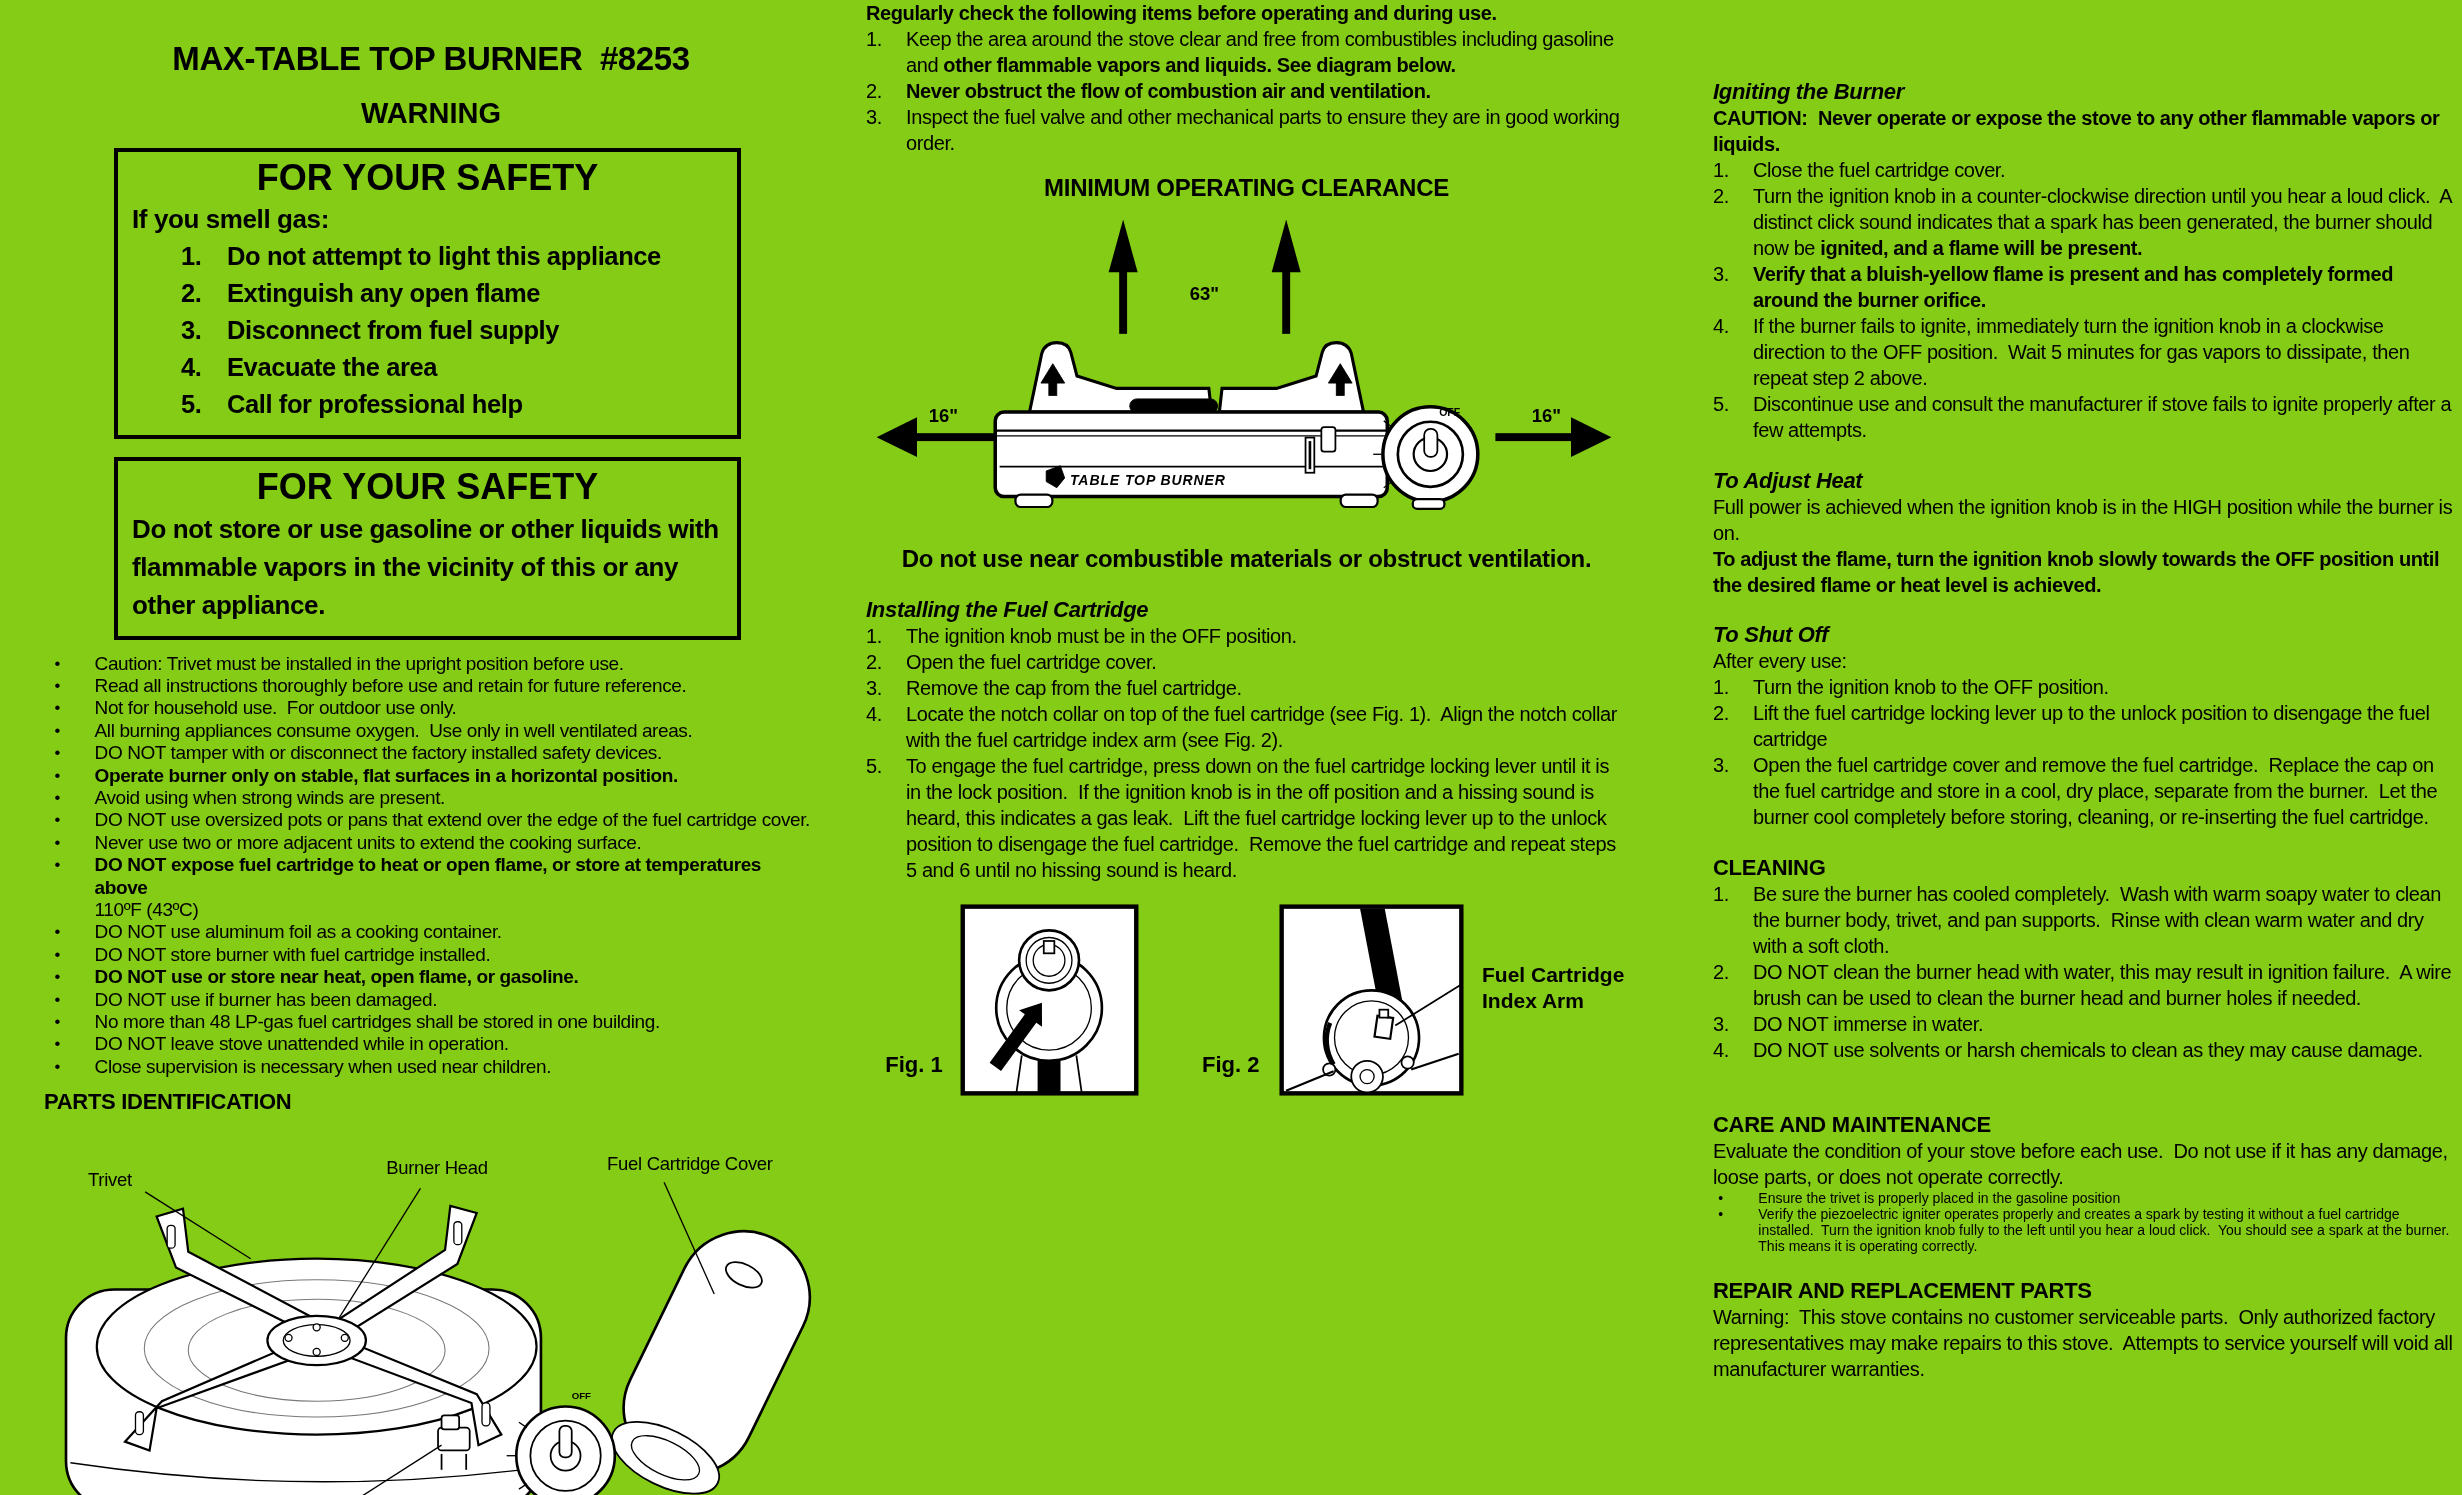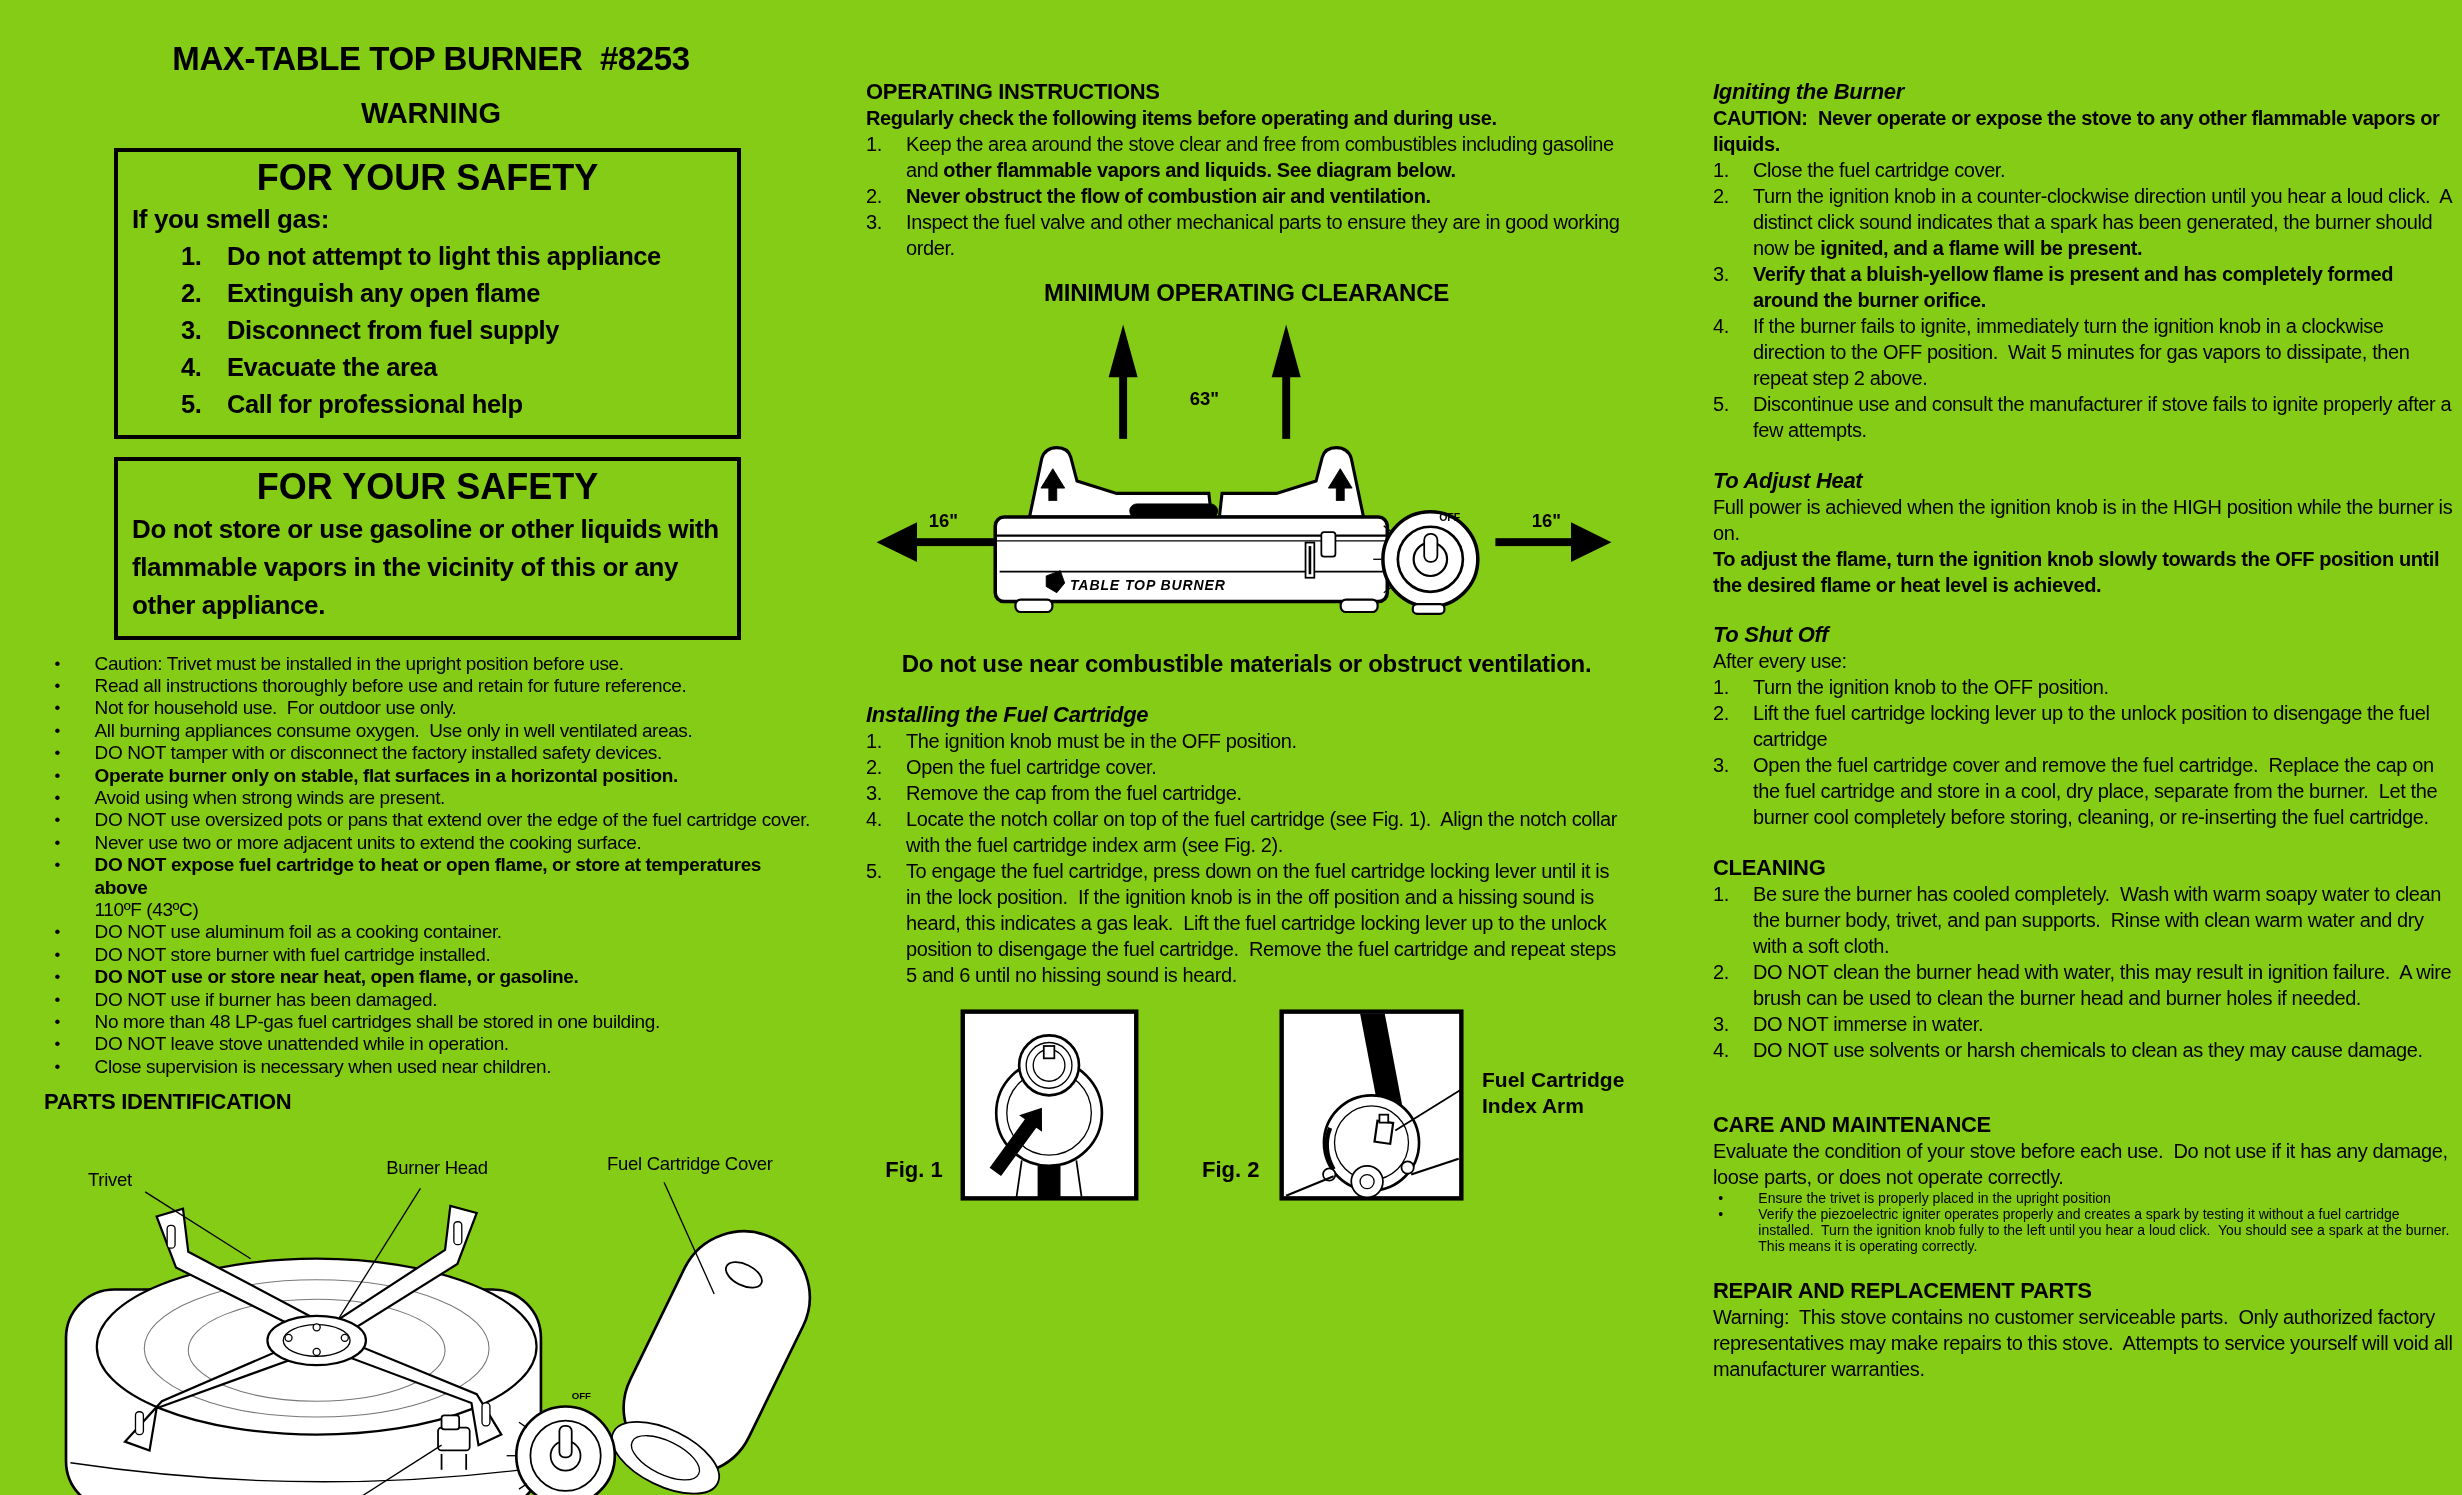--- a/index.html
+++ b/index.html
@@ -241,21 +241,20 @@
         </g>
       </svg>
       <div class="diagram-label" style="left:44px;top:51px">Trivet</div>
       <div class="diagram-label center" style="left:393px;top:39px">Burner Head</div>
       <div class="diagram-label" style="left:563px;top:35px">Fuel Cartridge Cover</div>
 
     </div>
   </div>
 
   <div class="col col-mid">
-    <div class="sec-h mt1">OPERATING INSTRUCTIONS</div>
     <div class="body-text"><span class="b">Regularly check the following items before operating and during use.</span></div>
     <div class="num-list">
         <div class="li">
           <span class="marker">1.</span>
           <span class="txt"><span>Keep the area around the stove clear and free from combustibles including gasoline and </span><span class="b">other flammable vapors and liquids. See diagram below.</span></span>
         </div>
         <div class="li">
           <span class="marker">2.</span>
           <span class="txt"><span class="b">Never obstruct the flow of combustion air and ventilation.</span></span>
         </div>
@@ -460,21 +459,21 @@
           <span class="marker">4.</span>
           <span class="txt"><span>DO NOT use solvents or harsh chemicals to clean as they may cause damage.</span></span>
         </div>
       </div>
 
     <div class="sec-h mt-sec-lg">CARE AND MAINTENANCE</div>
     <div class="body-text">Evaluate the condition of your stove before each use.  Do not use if it has any damage, loose parts, or does not operate correctly.</div>
     <div class="care-bullets">
         <div class="li">
           <span class="marker">•</span>
-          <span class="txt"><span>Ensure the trivet is properly placed in the upright position</span></span>
+          <span class="txt"><span>Ensure the trivet is properly placed in the gasoline position</span></span>
         </div>
         <div class="li">
           <span class="marker">•</span>
           <span class="txt"><span>Verify the piezoelectric igniter operates properly and creates a spark by testing it without a fuel cartridge installed.  Turn the ignition knob fully to the left until you hear a loud click.  You should see a spark at the burner.  This means it is operating correctly.</span></span>
         </div>
       </div>
 
     <div class="sec-h mt-sec">REPAIR AND REPLACEMENT PARTS</div>
     <div class="body-text">Warning:  This stove contains no customer serviceable parts.  Only authorized factory representatives may make repairs to this stove.  Attempts to service yourself will void all manufacturer warranties.</div>
   </div>

